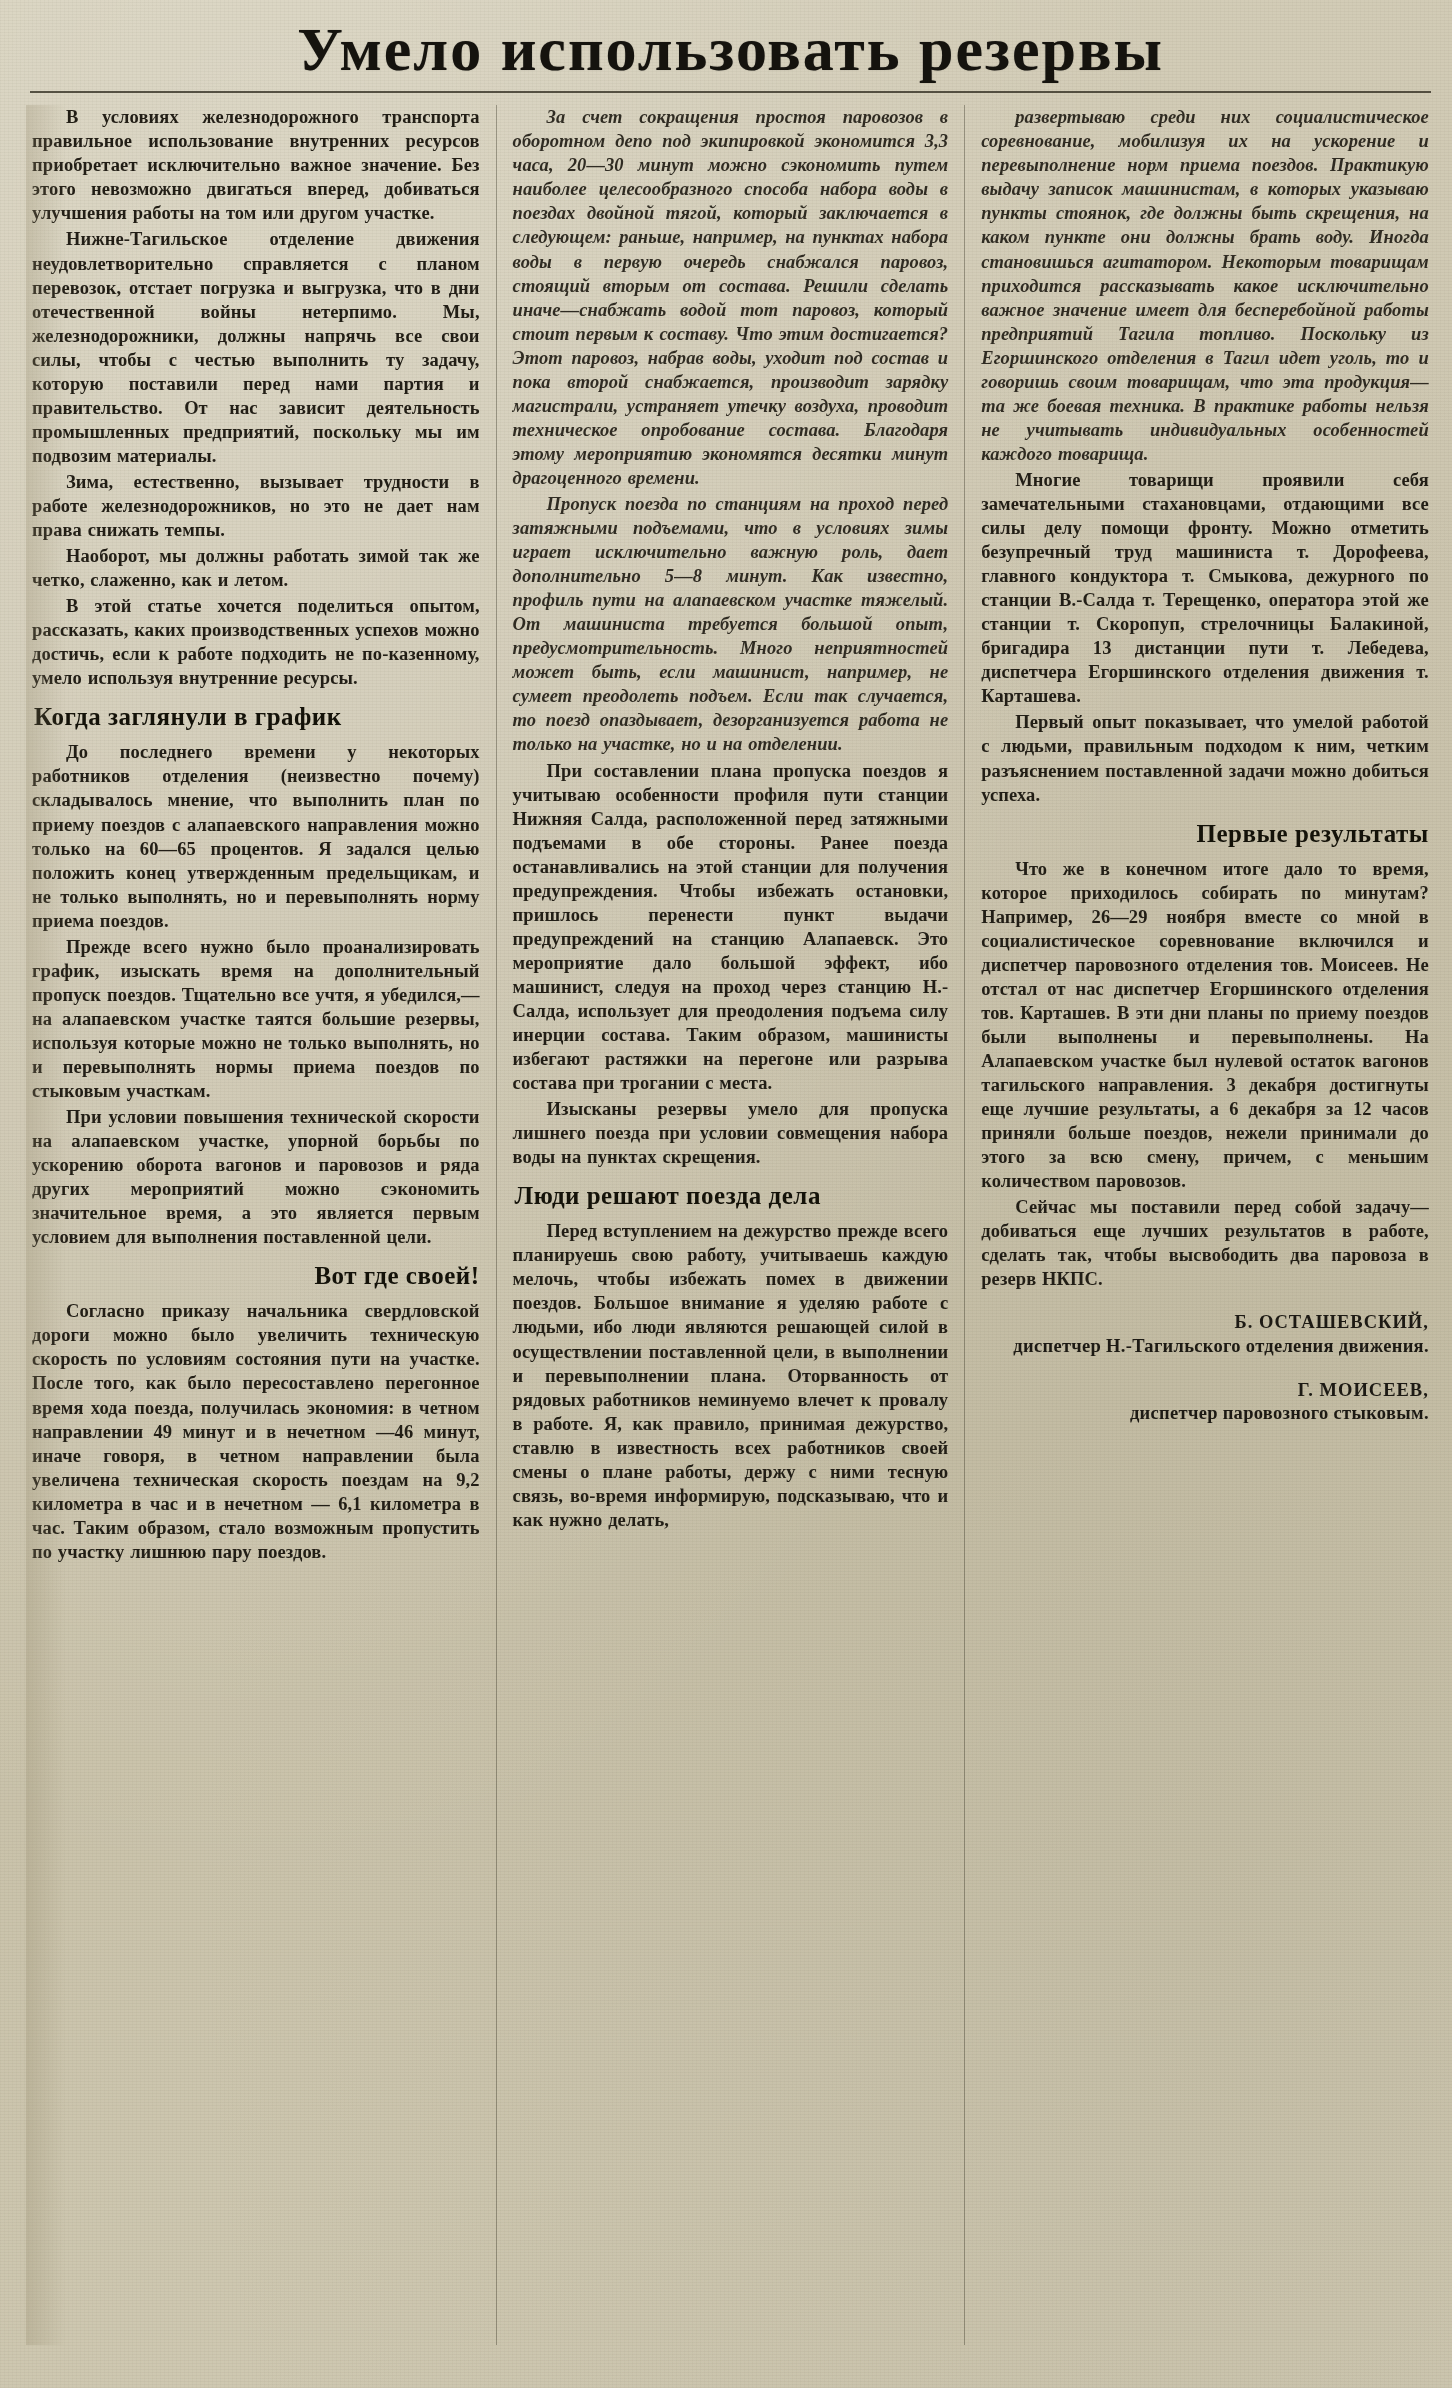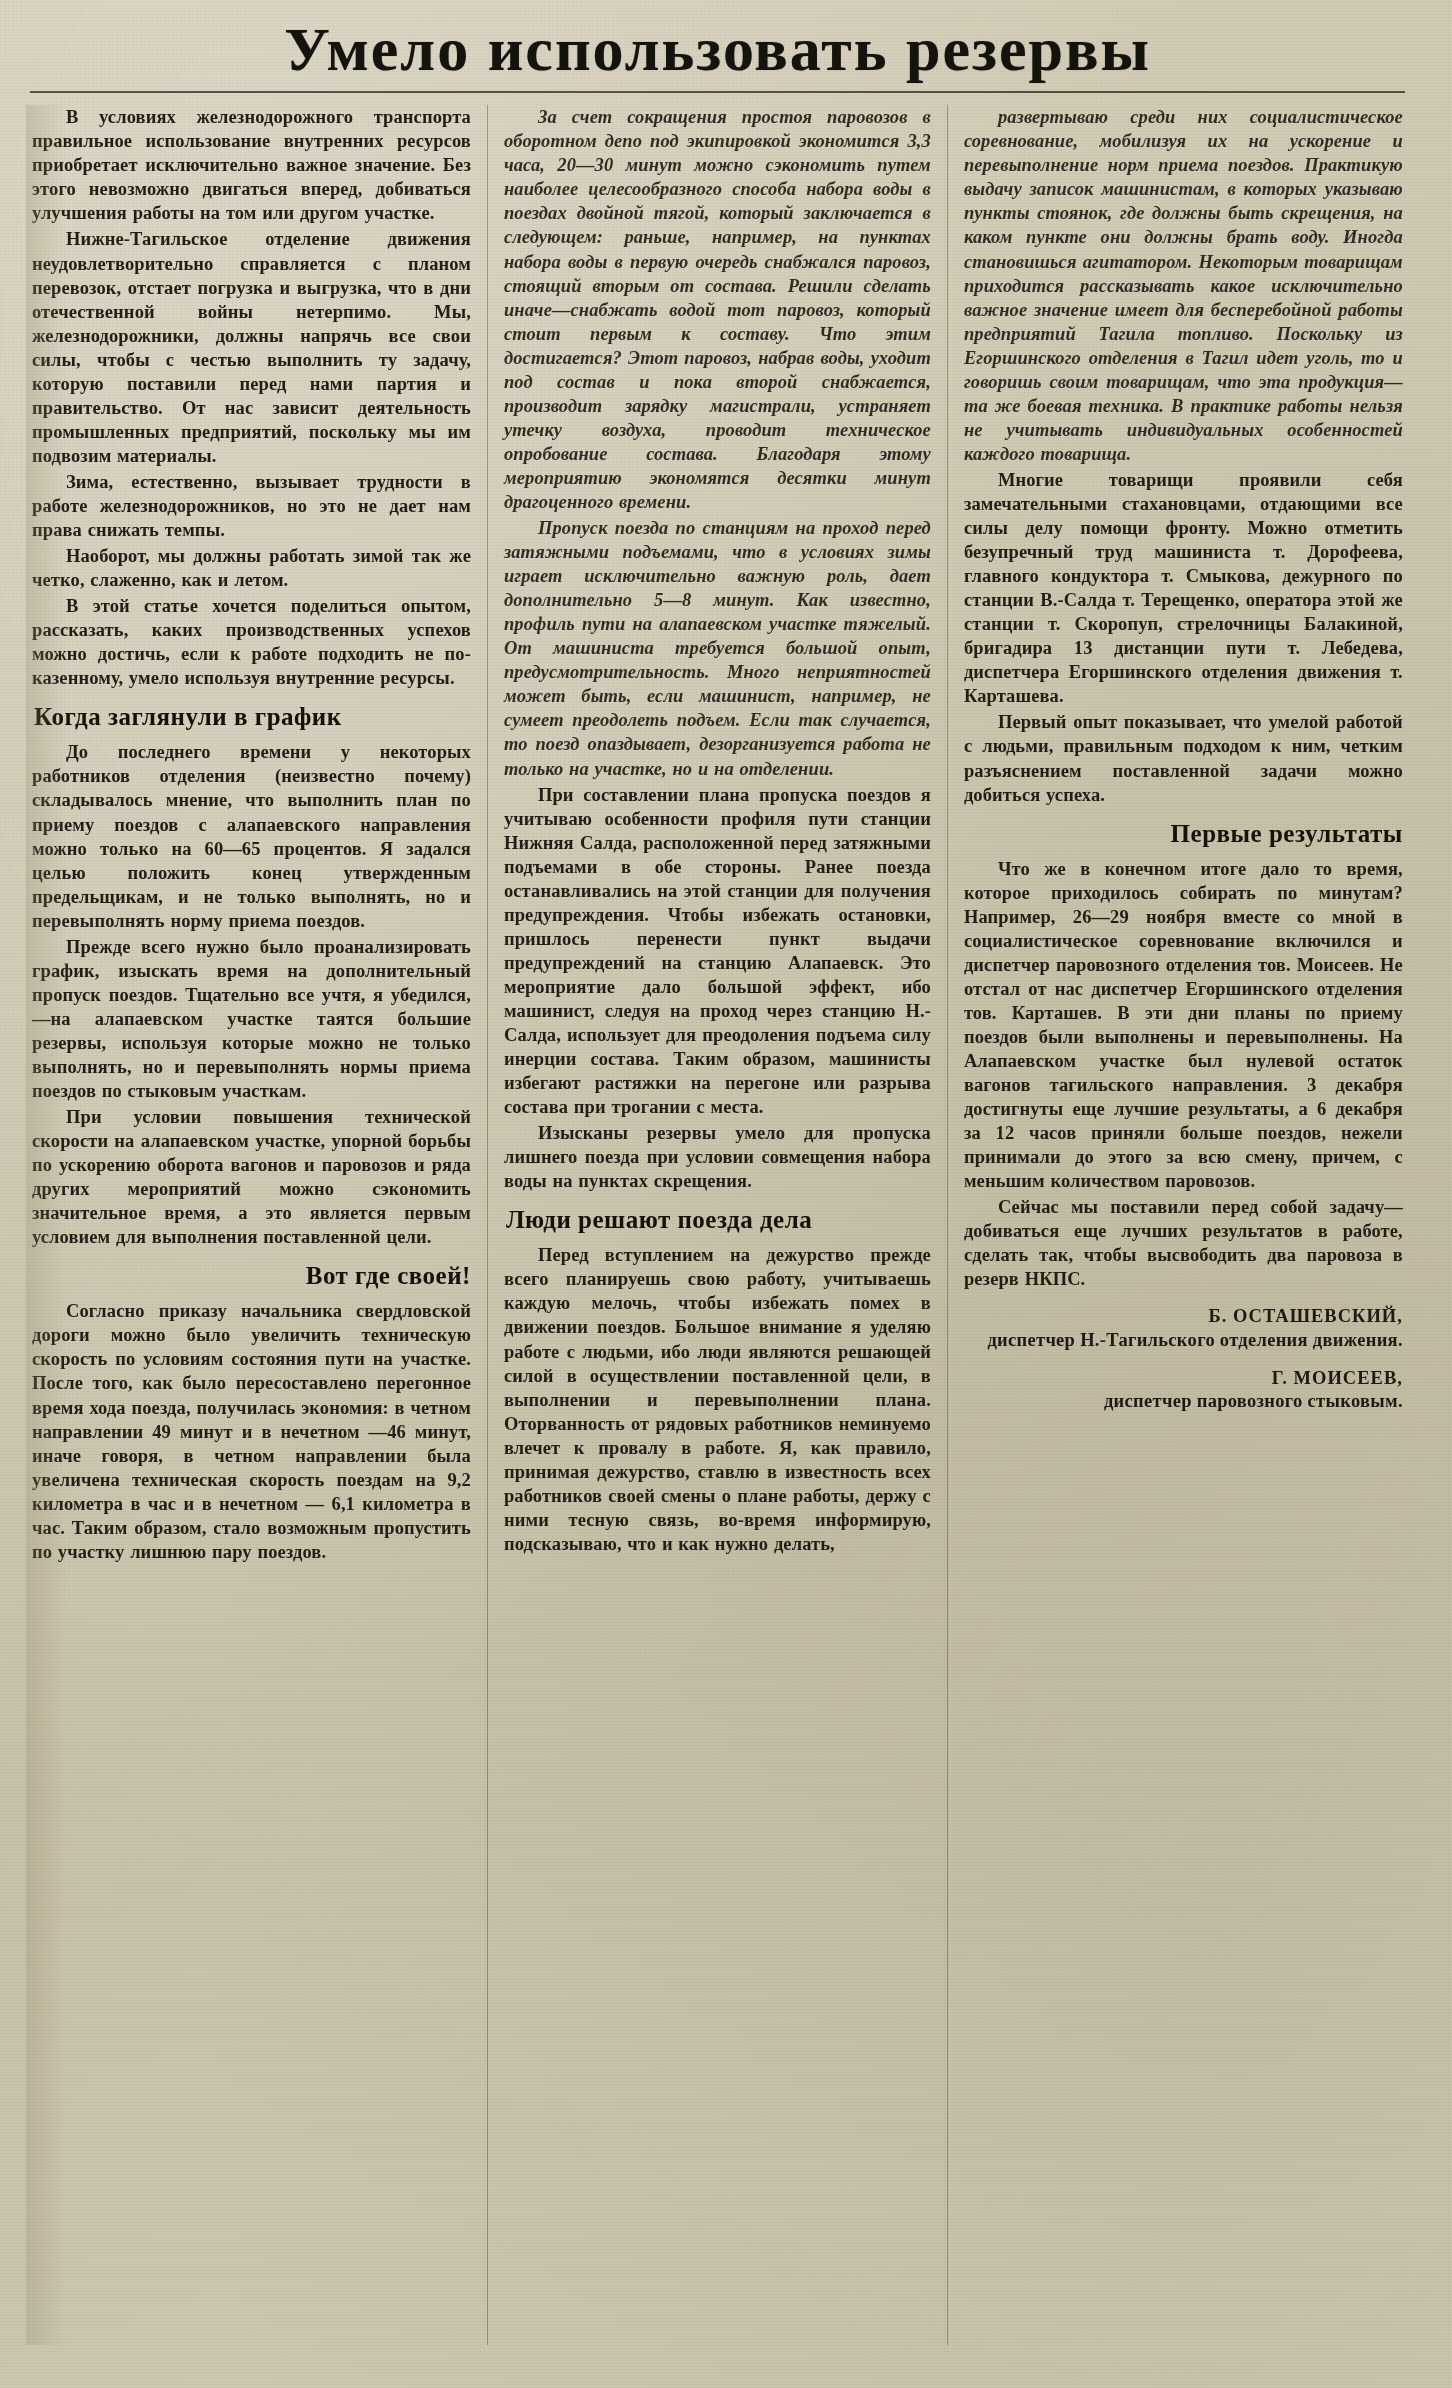--- a/index.html
+++ b/index.html
@@ -16,21 +16,21 @@
   }
   .page {
     position: relative;
     width: 1452px;
     height: 2388px;
     background:
       radial-gradient(ellipse at 18% 12%, rgba(255,255,255,0.18), rgba(255,255,255,0) 55%),
       radial-gradient(ellipse at 85% 80%, rgba(120,110,80,0.12), rgba(255,255,255,0) 60%),
       linear-gradient(160deg, #d6d0bb 0%, #cdc6b0 38%, #c9c2aa 62%, #d2ccb6 100%);
     box-sizing: border-box;
-    padding: 18px 43px 10px 26px;
+    padding: 18px 17px 10px 26px;
   }
   .grain {
     position: absolute;
     inset: 0;
     pointer-events: none;
     background-image:
       repeating-linear-gradient(0deg, rgba(80,72,52,0.045) 0px, rgba(80,72,52,0.045) 1px, rgba(255,255,255,0) 1px, rgba(255,255,255,0) 3px),
       repeating-linear-gradient(90deg, rgba(90,82,60,0.03) 0px, rgba(90,82,60,0.03) 1px, rgba(255,255,255,0) 1px, rgba(255,255,255,0) 4px);
     mix-blend-mode: multiply;
     opacity: 0.85;
@@ -88,21 +88,21 @@
   }
   .subhead.left {
     text-align: left;
     padding-left: 2px;
   }
   .sig {
     text-align: right;
     font-weight: 700;
     font-size: 18.5px;
     line-height: 1.28;
-    margin-top: 14px;
+    margin-top: 20px;
     letter-spacing: 0.3px;
   }
   .sig .name { letter-spacing: 1px; }
   .faded { opacity: 0.92; font-style: italic; }
   .blur-left {
     position: absolute;
     left: 0; top: 0; bottom: 0; width: 40px;
     background: linear-gradient(90deg, rgba(150,140,110,0.30), rgba(150,140,110,0));
     pointer-events: none;
   }

